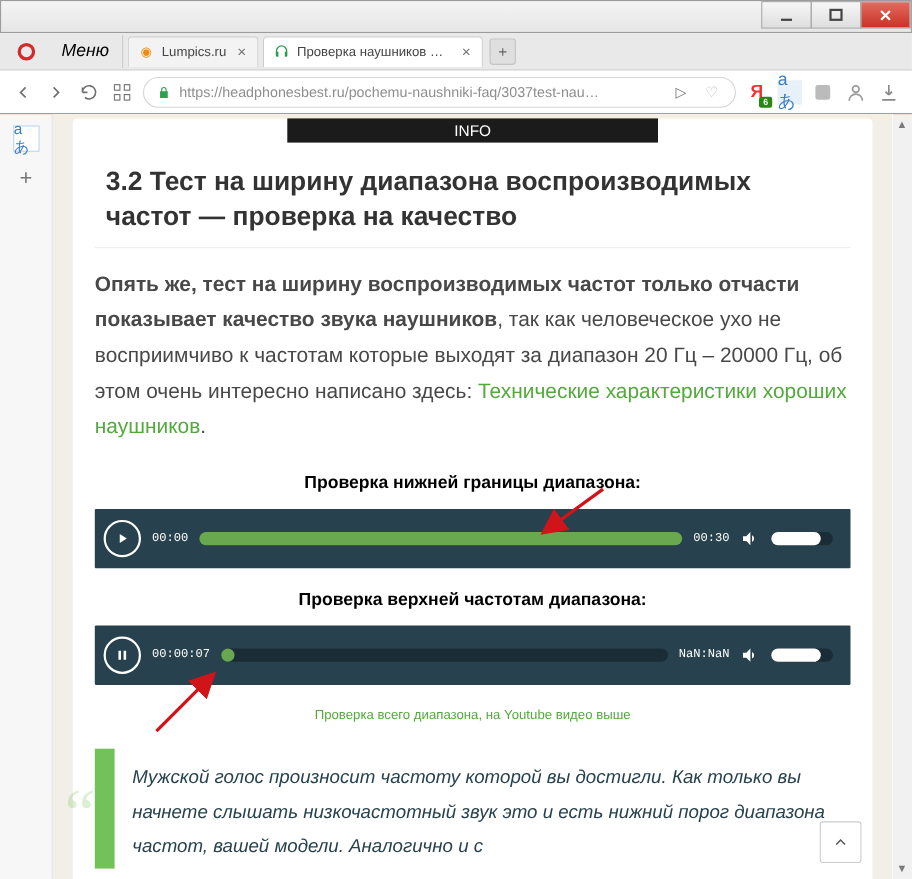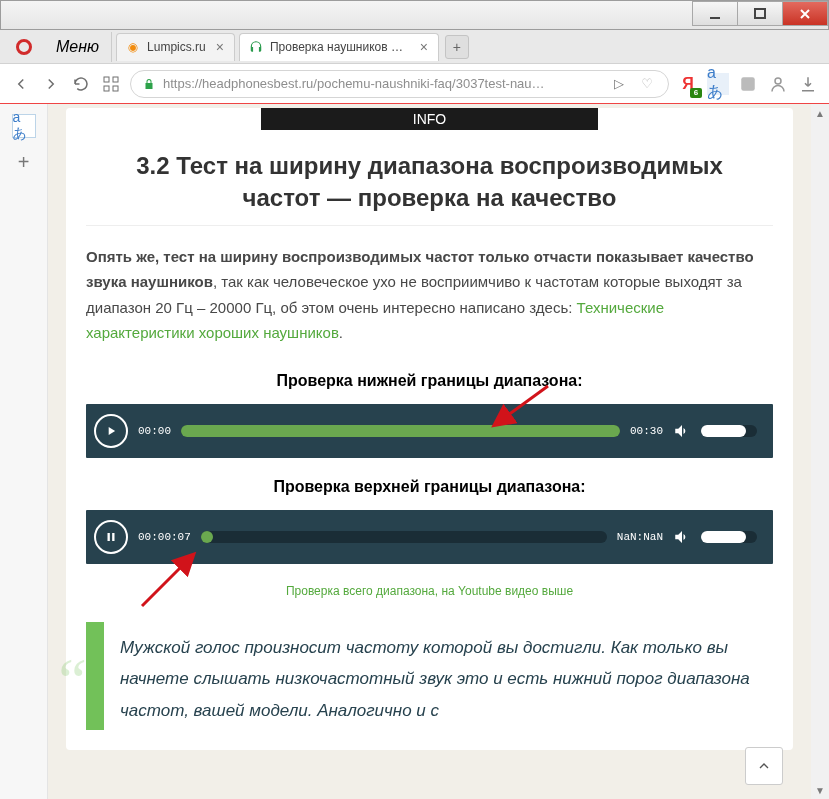--- a/index.html
+++ b/index.html
@@ -83,25 +83,25 @@
 .sb-item{width:24px;height:24px;display:flex;align-items:center;justify-content:center;color:#3b7cc9;font-size:14px;border:1px solid transparent}
 .sb-item.trans{background:#fff;border:1px solid #bcd4e8}
 .sb-item.plus{color:#777;font-size:20px}
 .content-wrap{flex:1;background:#f2efe8;overflow-y:auto;padding:4px 18px;position:relative}
 .content{
   background:#fff;border-radius:4px;padding:0 20px 20px;
 }
 .infobar{background:#1b1b1b;color:#fff;text-align:center;font-size:14px;padding:3px 0;margin:0 175px 20px}
 h2.sec{
   font-family:"Trebuchet MS",Arial;font-weight:700;
-  color:#333;text-align:center;font-size:24px;line-height:1.35;
+  color:#333;font-size:24px;line-height:1.35;
   padding:0 10px 10px;border-bottom:1px solid #eee;margin-bottom:18px;
 }
 p.body{
-  font-family:"Trebuchet MS",Arial;font-size:15px;color:#484848;line-height:1.7;
+  font-family:"Trebuchet MS",Arial;font-size:19px;color:#484848;line-height:1.7;
   margin-bottom:26px;
 }
 p.body b{font-weight:700}
 p.body a{color:#54a93d;text-decoration:none}
 p.label{font-family:"Trebuchet MS",Arial;font-size:16px;font-weight:700;color:#000000;text-align:center;margin-bottom:14px}
 p.green-center{font-family:"Trebuchet MS",Arial;color:#54a93d;font-size:12px;text-align:center;margin:12px 0 24px}
 
 
 .player{
   background:#27424e;border-radius:1px;height:54px;
@@ -276,21 +276,21 @@
         <svg class="arrow" style="left:400px;top:-20px" width="70" height="48">
           <defs>
               <marker id="ah1" markerWidth="8" markerHeight="8" refX="6" refY="4" orient="auto">
                 <path d="M0 0 L8 4 L0 8 z" fill="#d1131a"></path>
               </marker>
             </defs>
           <path d="M62 2 L10 40" stroke="#d1131a" stroke-width="3" fill="none" marker-end="url(#ah1)"></path>
         </svg>
       </div>
 
-      <p class="label">Проверка верхней границы диапазона:</p>
+      <p class="label">Проверка верхней частотам диапазона:</p>
 
       <div class="player">
         <div class="pp">
           <svg viewBox="0 0 24 24">
               <path d="M6 5h4v14H6zM14 5h4v14h-4z"></path>
             </svg>
         </div>
         <span class="t">00:00:07</span>
         <div class="bar">
           <div class="fill" style="width:3%"></div>

